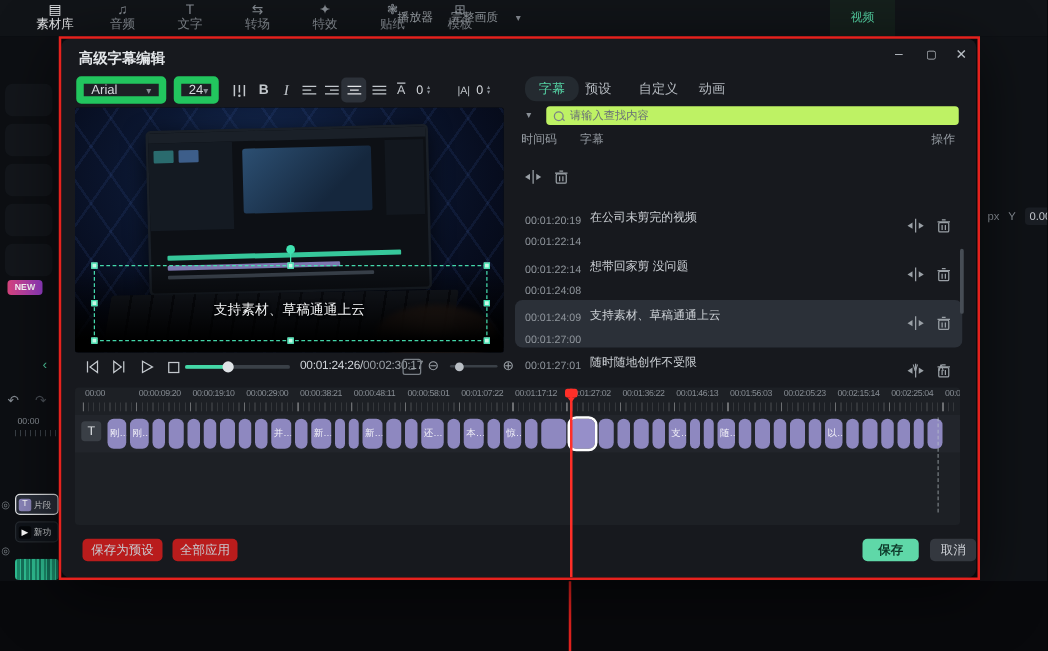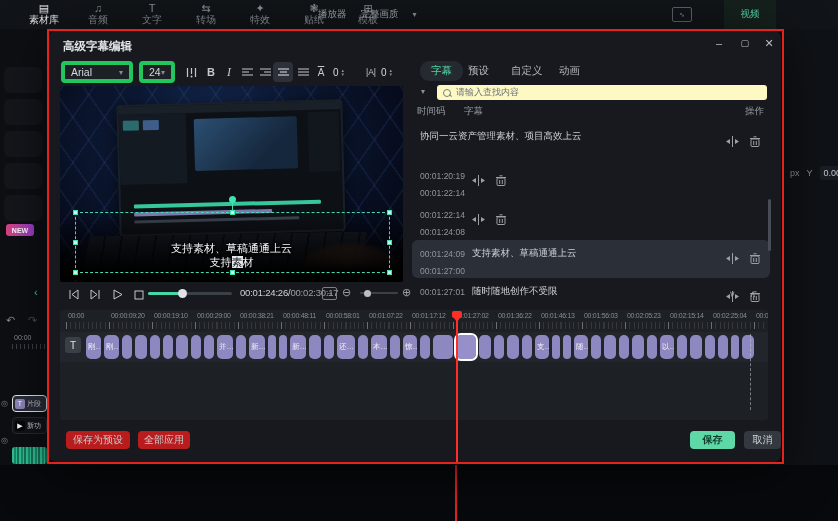--- a/index.html
+++ b/index.html
@@ -9,21 +9,21 @@
   
   .topbar{position:absolute;left:0;top:0;width:838px;height:29px;background:#111418;}
   .tb-items{position:absolute;left:24px;top:2px;display:flex;gap:14px;}
   .tb-item{width:40px;display:flex;flex-direction:column;align-items:center;gap:1px;color:#868c93;cursor:pointer;}
   .tb-item.active{color:#e8eaec;}
   .tb-item .tb-ico{font-size:11px;line-height:12px;}
   .tb-item .tb-lab{font-size:10px;line-height:9px;}
   .player-sel{position:absolute;left:318px;top:8px;display:flex;gap:14px;font-size:9.5px;color:#9aa0a6;align-items:center;}
   .chev{font-size:8px;color:#868c93;}
   .top-right-ico{position:absolute;left:672px;top:7px;width:18px;height:13px;border:1px solid #5a6067;border-radius:2px;display:flex;align-items:center;justify-content:center;font-size:7px;color:#8a9097;}
-  .video-tab{position:absolute;left:724px;top:0;width:52px;height:29px;background:#15201c;color:#55d3a4;font-size:9.5px;display:flex;align-items:center;justify-content:center;}
+  .video-tab{position:absolute;left:664px;top:0;width:52px;height:29px;background:#15201c;color:#55d3a4;font-size:9.5px;display:flex;align-items:center;justify-content:center;}
 
   
   .left-strip{position:absolute;left:0;top:29px;width:47px;height:436px;background:#0d0f13;overflow:hidden;}
   .sb-ph{position:absolute;left:4px;width:38px;height:26px;background:#13161b;border-radius:6px;}
   .new-badge{position:absolute;left:6px;top:195px;width:28px;height:12px;border-radius:3px;
              background:linear-gradient(90deg,#d8447e,#9b3fd0);color:#fff;font-size:7px;font-weight:bold;
              display:flex;align-items:center;justify-content:center;}
   .collapse-ch{position:absolute;left:34px;top:257px;color:#52d3a4;font-size:11px;}
   .undo{position:absolute;left:6px;top:285px;color:#858b92;font-size:11px;}
   .redo{position:absolute;left:28px;top:285px;color:#4b5158;font-size:11px;}
@@ -54,36 +54,36 @@
   
   .annot{position:absolute;left:47px;top:29px;width:737px;height:435px;border:2px solid #e5221e;box-sizing:border-box;z-index:60;pointer-events:none;}
 
   
   .dialog{position:absolute;left:49px;top:31px;width:732px;height:431px;background:#17191e;border-radius:7px;
           box-shadow:0 10px 50px rgba(0,0,0,.65);z-index:10;overflow:hidden;}
   .dlg-title{position:absolute;left:14px;top:8px;font-size:11.5px;font-weight:600;color:#e3e6e9;}
   .win-btn{position:absolute;top:6px;font-size:11px;color:#b9bec4;width:16px;text-align:center;cursor:pointer;}
 
   
-  .select-box{position:absolute;top:30px;height:22px;background:#1d2025;border:4px solid #22c55e;border-radius:4px;
+  .select-box{position:absolute;top:30px;height:22px;background:#1d2025;border:6px solid #22c55e;border-radius:4px;
               display:flex;align-items:center;justify-content:space-between;padding:0 6px;box-sizing:border-box;font-size:10.5px;color:#d6d9dd;cursor:pointer;}
   .tool-btn{position:absolute;top:31px;width:20px;height:20px;display:flex;align-items:center;justify-content:center;border-radius:4px;color:#c3c8cd;cursor:pointer;}
   .tool-btn.pressed{background:#2c3139;}
   .tool-b{font-weight:bold;font-size:11px;}
   .tool-i{font-style:italic;font-family:"Liberation Serif",serif;font-size:12px;}
   .tool-aover{font-size:10px;text-decoration:overline;}
   .tool-aabs{font-size:8.5px;letter-spacing:0;}
   .spinner{position:absolute;top:31px;height:20px;display:flex;align-items:center;gap:3px;font-size:10px;color:#d6d9dd;}
   .spin-arrows{display:flex;flex-direction:column;font-size:5px;line-height:4px;color:#8a9097;}
 
   
   .tab{position:absolute;top:33px;font-size:10.5px;color:#b4b9bf;cursor:pointer;}
   .tab.active{background:#242a30;color:#55d3a4;border-radius:9px;padding:3px 11px;top:30px;}
   .search-ch{position:absolute;left:372px;top:56px;font-size:8px;color:#8a9097;}
-  .search-box{position:absolute;left:388px;top:54px;width:330px;height:15px;background:#fef9c3;border-radius:3px;
+  .search-box{position:absolute;left:388px;top:54px;width:330px;height:15px;background:#bef264;border-radius:3px;
               display:flex;align-items:center;gap:5px;padding-left:6px;box-sizing:border-box;}
   .mag{width:6px;height:6px;border:1.2px solid #7a8087;border-radius:50%;position:relative;flex:none;}
   .mag::after{content:"";position:absolute;left:5px;top:5px;width:3px;height:1.2px;background:#7a8087;transform:rotate(45deg);}
   .search-ph{font-size:9px;color:#6a7077;}
   .col-head{position:absolute;top:74px;font-size:9.5px;color:#959ba2;}
 
   .sub-list{position:absolute;left:363px;top:92px;width:358px;height:183px;overflow:hidden;}
   .sub-row{display:flex;align-items:flex-start;height:39px;box-sizing:border-box;padding:6px 10px 0 8px;cursor:pointer;}
   .sub-row.sel{background:#2b3038;border-radius:6px;height:38px;}
   .sub-time{width:52px;flex:none;font-size:8.5px;color:#90969d;line-height:17px;}
@@ -335,21 +335,20 @@
     <div class="search-box">
       <span class="mag"></span>
       <span class="search-ph">请输入查找内容</span>
     </div>
     <div class="col-head" style="left:368px">时间码</div>
     <div class="col-head" style="left:415px">字幕</div>
     <div class="col-head" style="left:696px">操作</div>
 
     <div class="sub-list" id="subList">
         <div class="sub-row">
-          <div class="sub-text">协同一云资产管理素材、项目高效上云</div>
           <div class="sub-actions">
             <span>
               <svg width="13" height="11">
                 <line x1="6.5" y1="0" x2="6.5" y2="11" stroke="#9aa0a6"></line>
                 <path d="M0 5.5 L4 3 V8 Z" fill="#9aa0a6"></path>
                 <path d="M13 5.5 L9 3 V8 Z" fill="#9aa0a6"></path>
               </svg>
             </span>
             <span>
               <svg width="10" height="11">
@@ -360,20 +359,21 @@
                 <line x1="6.3" y1="5" x2="6.3" y2="9" stroke="#9aa0a6"></line>
               </svg>
             </span>
           </div>
         </div>
         <div class="sub-row">
           <div class="sub-time">
             <div>00:01:20:19</div>
             <div>00:01:22:14</div>
           </div>
+          <div class="sub-text">在公司未剪完的视频</div>
           <div class="sub-actions">
             <span>
               <svg width="13" height="11">
                 <line x1="6.5" y1="0" x2="6.5" y2="11" stroke="#9aa0a6"></line>
                 <path d="M0 5.5 L4 3 V8 Z" fill="#9aa0a6"></path>
                 <path d="M13 5.5 L9 3 V8 Z" fill="#9aa0a6"></path>
               </svg>
             </span>
             <span>
               <svg width="10" height="11">
@@ -384,20 +384,21 @@
                 <line x1="6.3" y1="5" x2="6.3" y2="9" stroke="#9aa0a6"></line>
               </svg>
             </span>
           </div>
         </div>
         <div class="sub-row">
           <div class="sub-time">
             <div>00:01:22:14</div>
             <div>00:01:24:08</div>
           </div>
+          <div class="sub-text">想带回家剪 没问题</div>
           <div class="sub-actions">
             <span>
               <svg width="13" height="11">
                 <line x1="6.5" y1="0" x2="6.5" y2="11" stroke="#9aa0a6"></line>
                 <path d="M0 5.5 L4 3 V8 Z" fill="#9aa0a6"></path>
                 <path d="M13 5.5 L9 3 V8 Z" fill="#9aa0a6"></path>
               </svg>
             </span>
             <span>
               <svg width="10" height="11">
@@ -490,21 +491,20 @@
       <div class="sel-box"></div>
       <div class="hdl" style="left:13px;top:124px"></div>
       <div class="hdl" style="left:170px;top:124px"></div>
       <div class="hdl" style="left:327px;top:124px"></div>
       <div class="hdl" style="left:13px;top:154px"></div>
       <div class="hdl" style="left:327px;top:154px"></div>
       <div class="hdl" style="left:13px;top:184px"></div>
       <div class="hdl" style="left:170px;top:184px"></div>
       <div class="hdl" style="left:327px;top:184px"></div>
       <div class="pv-sub">支持素材、草稿通通上云</div>
-      <div class="pv-sub2"><span>支持</span><span class="sel-char">素</span><span>材</span></div>
     </div>
 
     <div class="transport">
       <div class="tr-btn" style="left:8px">
         <svg width="11" height="11">
             <line x1="2" y1="1" x2="2" y2="10" stroke="#c3c8cd"></line>
             <path d="M10 1 L4 5.5 L10 10 Z" fill="none" stroke="#c3c8cd"></path>
           </svg>
       </div>
       <div class="tr-btn" style="left:30px">

